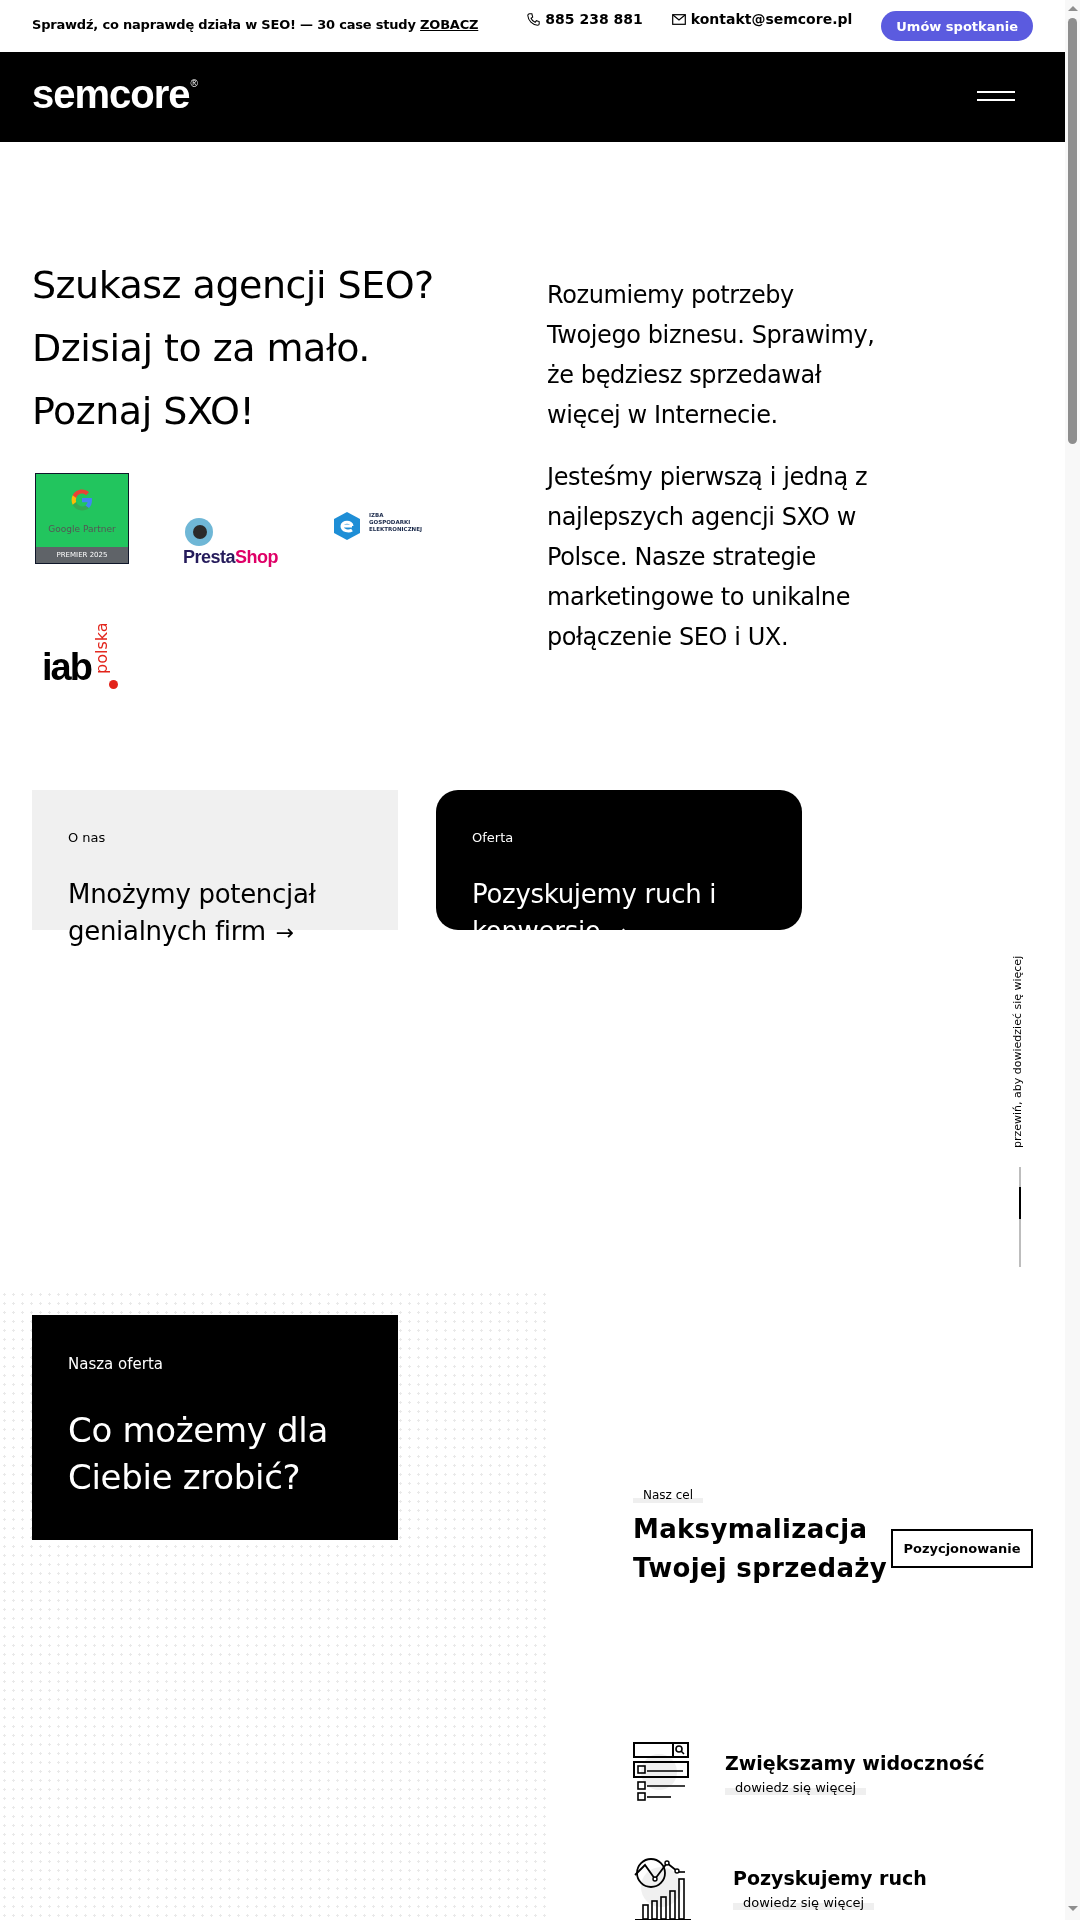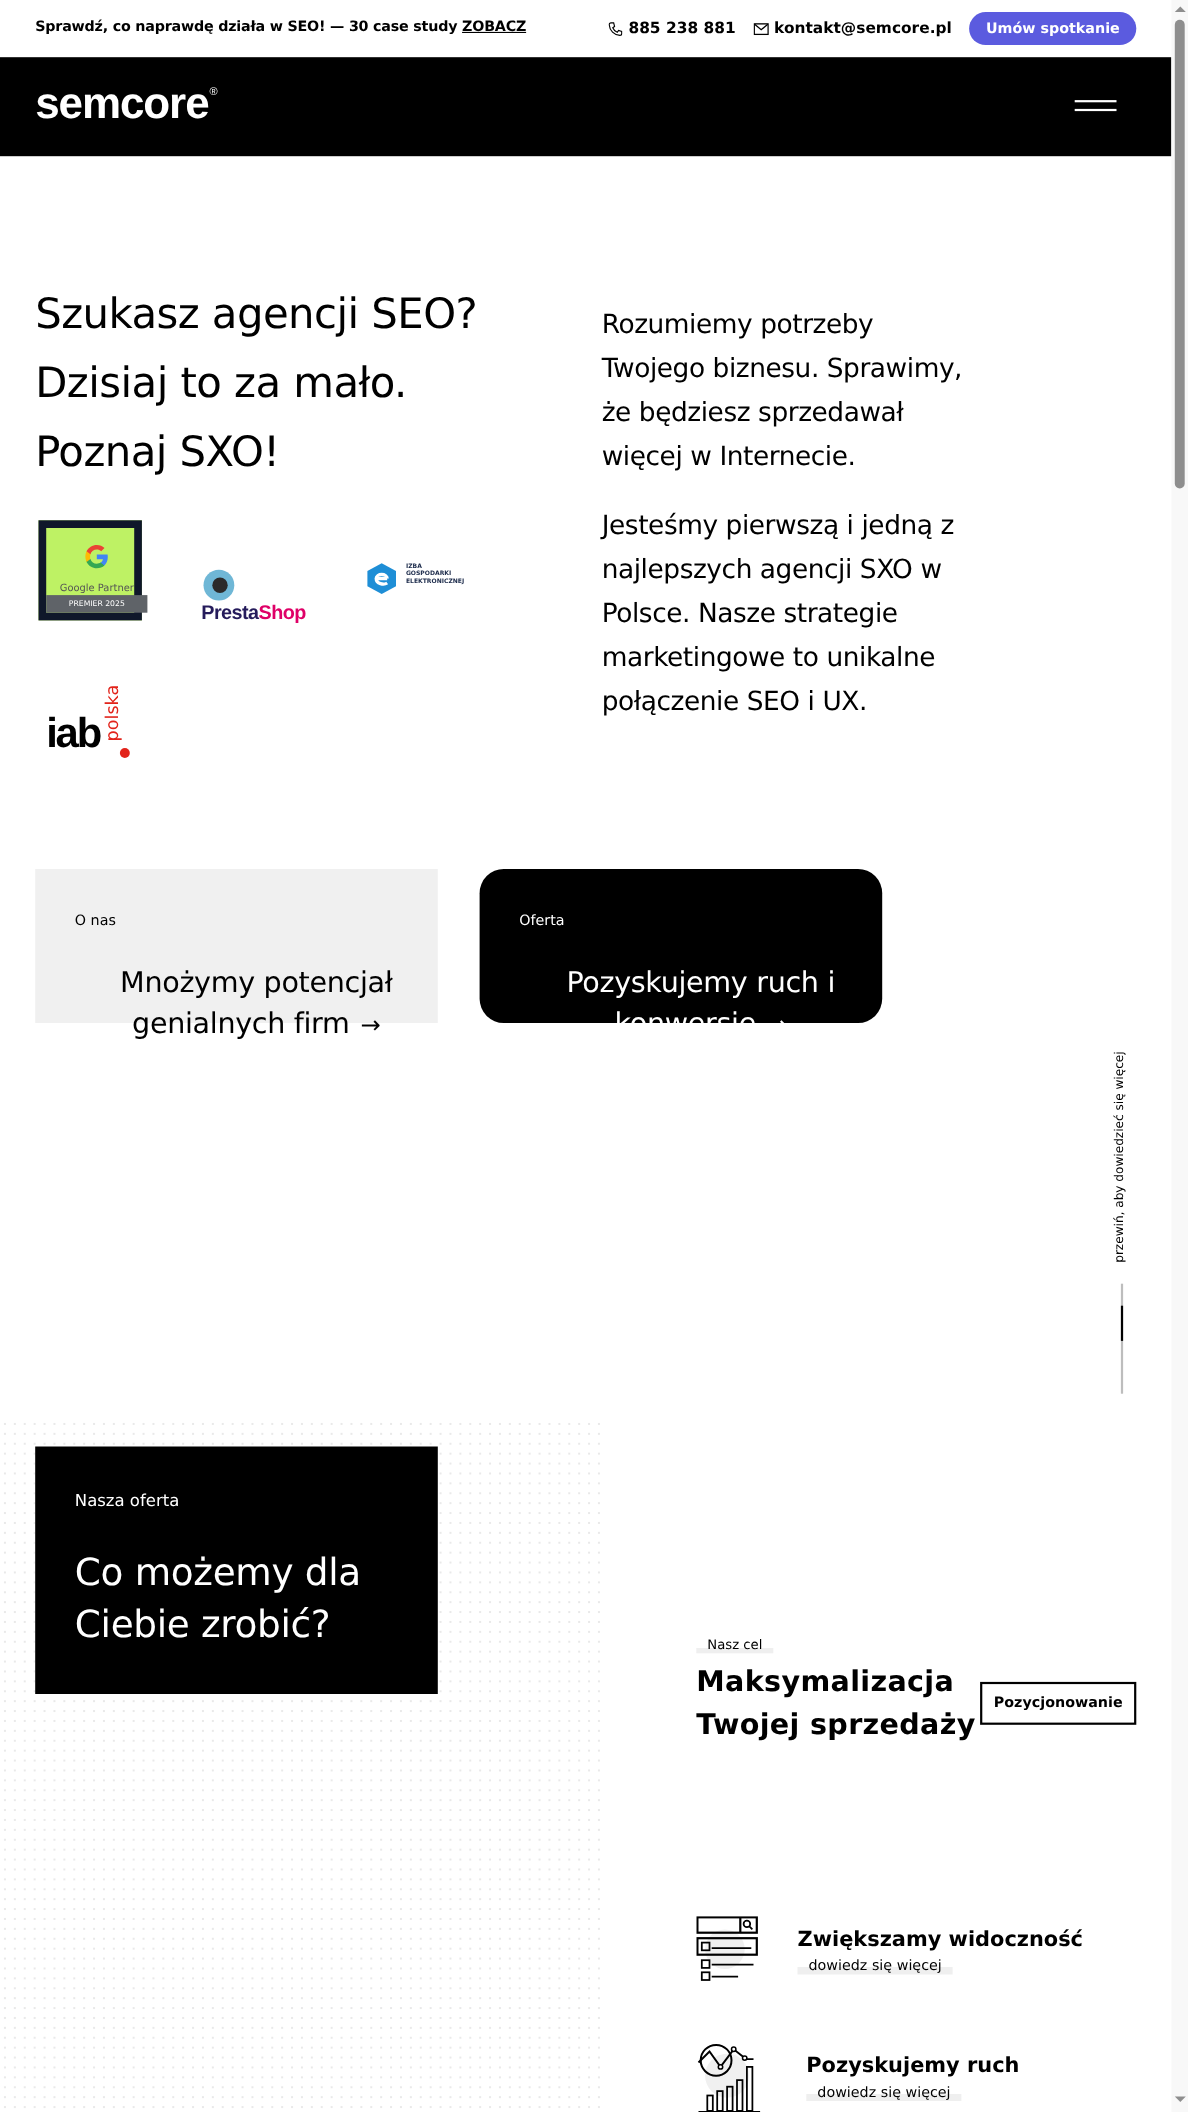--- a/index.html
+++ b/index.html
@@ -5,59 +5,59 @@
   * { box-sizing: border-box; margin: 0; padding: 0; }
   html, body { width: 1080px; height: 1920px; overflow: hidden; background: #fff; }
   body { font-family: "DejaVu Sans", sans-serif; color: #000; position: relative; }
 
   .page { position: absolute; left: 0; top: 0; width: 1065px; height: 1920px; overflow: hidden; }
 
   
   .topbar { position: absolute; left: 0; top: 0; width: 1065px; height: 52px; background: #fff; }
   .promo { position: absolute; left: 32px; top: 17px; font-size: 13px; font-weight: bold; letter-spacing: -0.2px; }
   .promo a { color: #000; text-decoration: underline; }
-  .contact { position: absolute; right: 32px; top: 11px; display: flex; align-items: center; gap: 4px; }
+  .contact { position: absolute; right: 32px; top: 11px; display: flex; align-items: flex-start; gap: 17px; }
   .contact-item { display: flex; align-items: center; font-size: 14px; font-weight: bold; margin-right: 12px; }
   .contact-item svg { margin-right: 5px; }
   .cta-btn { background: #5b5bdf; color: #fff; border: none; border-radius: 16px; height: 30px; padding: 0 15px; font-size: 13px; font-weight: bold; font-family: "DejaVu Sans", sans-serif; }
 
   
   .header { position: absolute; left: 0; top: 52px; width: 1065px; height: 90px; background: #000; }
   .logo { position: absolute; left: 32px; top: 20px; color: #fff; font-family: "Liberation Sans", sans-serif; font-weight: bold; font-size: 40px; letter-spacing: -1px; }
   .logo sup { font-size: 10px; font-weight: normal; vertical-align: top; position: relative; top: 6px; left: 1px; }
   .burger { position: absolute; left: 977px; top: 39px; width: 38px; height: 12px; }
   .burger span { display: block; width: 38px; height: 2px; background: #fff; margin-bottom: 6px; }
 
   
   .hero-title { position: absolute; left: 32px; top: 254px; font-size: 38px; line-height: 63px; font-weight: normal; letter-spacing: -0.5px; }
   .hero-title div { white-space: nowrap; }
   .hero-text { position: absolute; left: 547px; top: 275px; width: 340px; font-size: 24px; line-height: 40px; letter-spacing: -0.4px; }
   .hero-text p { margin-bottom: 22px; }
 
   
-  .gp-badge { position: absolute; left: 35px; top: 473px; width: 94px; height: 91px; border: 7px solid #0f172a; background: #bef264; }
+  .gp-badge { position: absolute; left: 35px; top: 473px; width: 94px; height: 91px; border: 1px solid #0f172a; background: #22c55e; }
   .gp-badge .g { position: absolute; left: 32px; top: 12px; }
   .gp-badge .gp-label { position: absolute; left: 0; top: 50px; width: 92px; text-align: center; font-size: 9px; color: #555; }
   .gp-badge .gp-foot { position: absolute; left: 0; bottom: 0; width: 92px; height: 16px; background: #5f6368; color: #fff; font-size: 7px; text-align: center; line-height: 16px; }
   .presta { position: absolute; left: 183px; top: 516px; width: 100px; height: 50px; }
   .presta .bird { position: absolute; left: 2px; top: 2px; width: 28px; height: 28px; border-radius: 50%; background: #6fb7d6; }
   .presta .bird::after { content: ""; position: absolute; left: 8px; top: 7px; width: 14px; height: 14px; border-radius: 50%; background: #2b2b2b; }
   .presta .pname { position: absolute; left: 0; top: 31px; font-size: 18px; font-weight: bold; letter-spacing: -0.5px; white-space: nowrap; font-family: "Liberation Sans", sans-serif; }
   .presta .pname .p1 { color: #251b5b; }
   .presta .pname .p2 { color: #df0067; }
   .igo { position: absolute; left: 332px; top: 509px; width: 110px; height: 32px; }
   .igo .hex { position: absolute; left: 0; top: 2px; }
   .igo .itext { position: absolute; left: 37px; top: 3px; font-size: 5.5px; line-height: 7px; font-weight: bold; color: #1b2a4a; }
   .iab { position: absolute; left: 42px; top: 620px; width: 90px; height: 72px; }
   .iab .iabword { position: absolute; left: 0; top: 26px; font-family: "Liberation Sans", sans-serif; font-weight: bold; font-size: 38px; letter-spacing: -2px; color: #000; }
   .iab .polska { position: absolute; left: 50px; top: 0; transform: rotate(-90deg); transform-origin: left top; font-size: 16px; color: #e2231a; white-space: nowrap; top: 54px; }
   .iab .dot { position: absolute; left: 67px; top: 60px; width: 9px; height: 9px; background: #e2231a; border-radius: 50%; }
 
   
-  .card { position: absolute; top: 790px; width: 366px; height: 140px; text-align: center; }
+  .card { position: absolute; top: 790px; width: 366px; height: 140px; }
   .card.light { left: 32px; background: #f0f0f0; color: #000; }
   .card.dark { left: 436px; background: #000; color: #fff; border-radius: 22px; }
   .card .eyebrow { position: absolute; left: 36px; top: 40px; font-size: 13px; }
   .card .ctitle { position: absolute; left: 36px; top: 86px; font-size: 26px; line-height: 37px; letter-spacing: -0.3px; }
   .card .arrow { font-size: 22px; margin-left: 10px; }
 
   
   .scroll-hint { position: absolute; left: 1011px; top: 1148px; transform: rotate(-90deg); transform-origin: left top; font-size: 11px; white-space: nowrap; color: #000; }
   .scroll-line { position: absolute; left: 1019px; top: 1167px; width: 2px; height: 100px; background: #bdbdbd; }
   .scroll-line::after { content: ""; position: absolute; left: 0; top: 20px; width: 2px; height: 32px; background: #000; }

